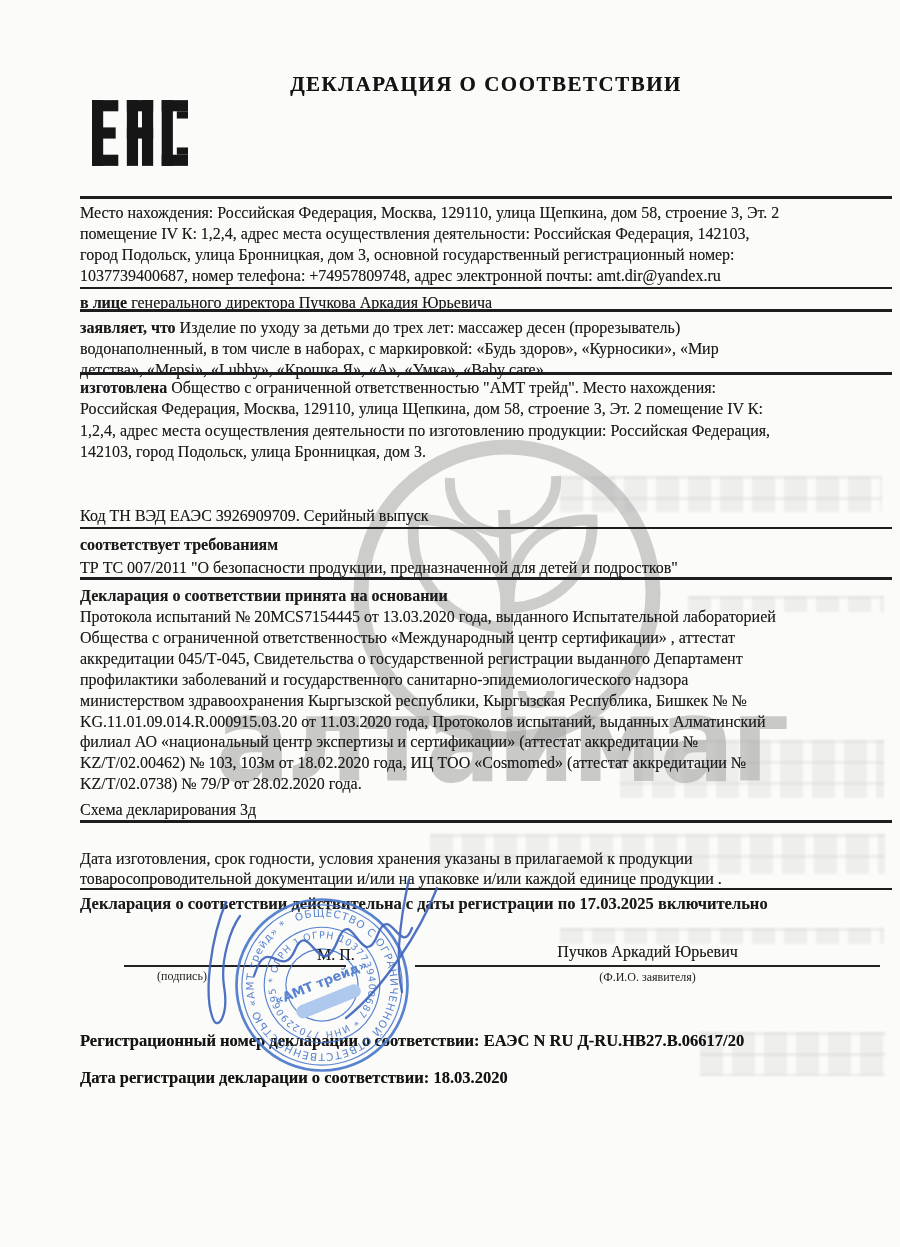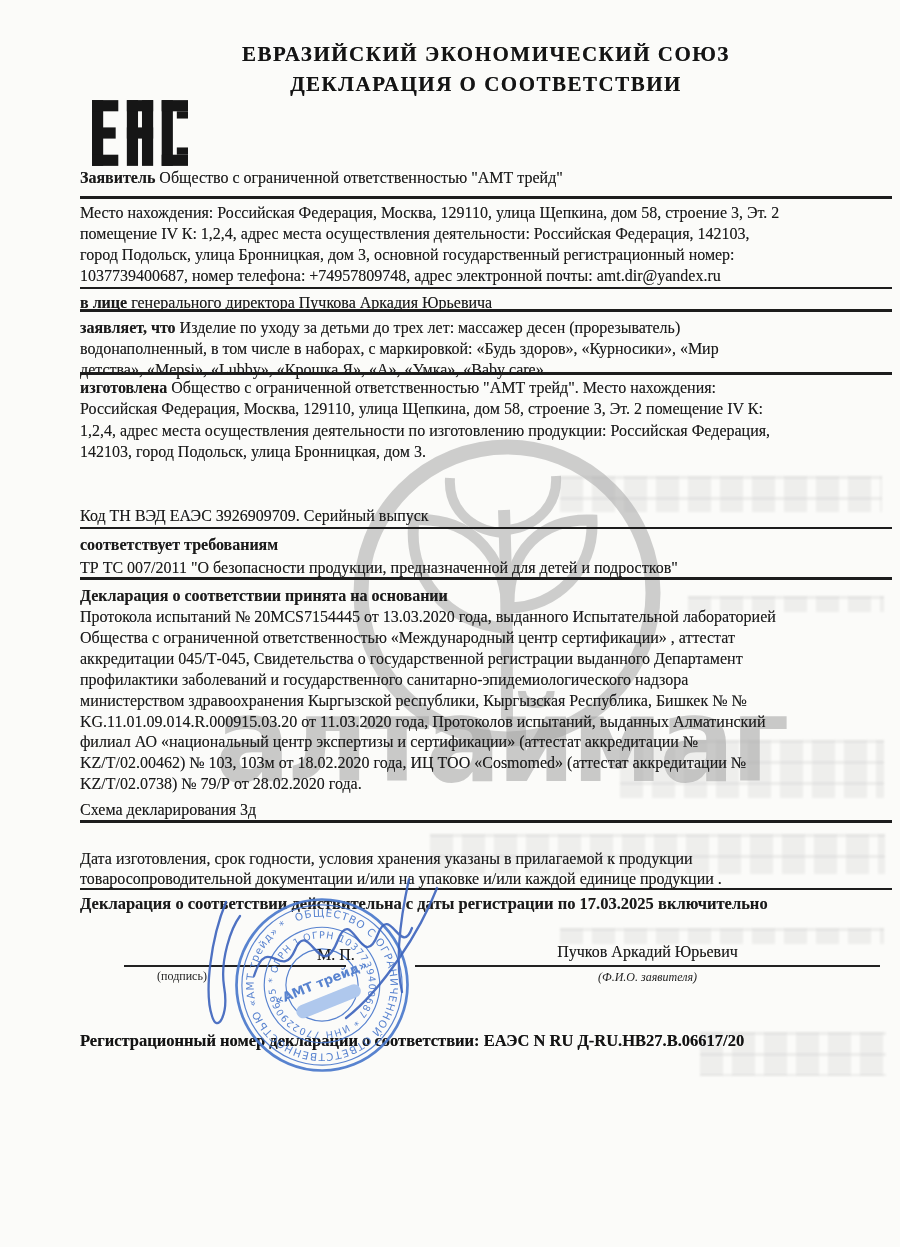--- a/index.html
+++ b/index.html
@@ -53,45 +53,40 @@
   </svg>
   <div class="abs wm-big" style="left:215px;top:688px;z-index:1;">алтаймаг</div>
 
   <div class="abs ghost" style="left:560px;top:476px;width:322px;height:36px;"></div>
   <div class="abs ghost" style="left:688px;top:596px;width:196px;height:16px;"></div>
   <div class="abs ghost" style="left:620px;top:740px;width:264px;height:58px;"></div>
   <div class="abs ghost" style="left:430px;top:834px;width:455px;height:40px;"></div>
   <div class="abs ghost" style="left:560px;top:928px;width:324px;height:16px;"></div>
   <div class="abs ghost" style="left:700px;top:1032px;width:186px;height:44px;"></div>
 
-  <div class="abs title" style="top:42px;z-index:2;">ЕВРАЗИЙСКИЙ ЭКОНОМИЧЕСКИЙ СОЮЗ</div>
   <div class="abs title" style="top:72px;z-index:2;">ДЕКЛАРАЦИЯ О СООТВЕТСТВИИ</div>
 
   <svg class="abs" style="left:92px;top:100px;z-index:2;" width="96" height="66" viewBox="0 0 292 200">
     <g fill="#161616">
       <rect x="0" y="0" width="34" height="200"></rect>
         <rect x="0" y="0" width="80" height="34"></rect>
       <rect x="0" y="83" width="72" height="34"></rect>
         <rect x="0" y="166" width="80" height="34"></rect>
       <rect x="106" y="0" width="34" height="200"></rect>
         <rect x="152" y="0" width="34" height="200"></rect>
       <rect x="106" y="0" width="80" height="34"></rect>
         <rect x="106" y="83" width="80" height="34"></rect>
       <rect x="212" y="0" width="34" height="200"></rect>
         <rect x="212" y="0" width="80" height="34"></rect>
       <rect x="212" y="166" width="80" height="34"></rect>
       <rect x="258" y="34" width="34" height="22"></rect>
         <rect x="258" y="144" width="34" height="22"></rect>
     </g>
   </svg>
 
-  <div class="abs txt" style="left:80px;top:167px;width:812px;z-index:2;">
-    <b>Заявитель</b>
-    <span>Общество с ограниченной ответственностью "АМТ  трейд"</span>
-  </div>
   <div class="abs rule" style="top:196px;height:3px;z-index:2;"></div>
 
   <div class="abs txt pre" style="left:80px;top:202px;width:815px;z-index:2;">Место нахождения: Российская Федерация, Москва, 129110, улица Щепкина, дом 58, строение 3, Эт. 2
 помещение IV К: 1,2,4, адрес места осуществления деятельности: Российская Федерация,  142103,
 город Подольск, улица Бронницкая, дом 3, основной государственный регистрационный номер:
 1037739400687, номер телефона: +74957809748, адрес электронной почты: amt.dir@yandex.ru</div>
   <div class="abs rule" style="top:287px;height:2px;z-index:2;"></div>
 
   <div class="abs txt" style="left:80px;top:292px;width:812px;z-index:2;">
     <b>в лице</b>
@@ -142,21 +137,21 @@
 
   <div class="abs txt b" style="left:80px;top:893px;width:815px;font-size:16.5px;z-index:2;">Декларация о соответствии действительна с даты регистрации по 17.03.2025 включительно</div>
 
   <div class="abs sigline" style="left:124px;top:965px;width:222px;z-index:2;"></div>
   <div class="abs cap" style="left:132px;top:969px;width:100px;z-index:2;">(подпись)</div>
 
   <div class="abs txt" style="left:317px;top:944px;z-index:5;">М. П.</div>
 
   <div class="abs txt" style="left:415px;top:941px;width:465px;text-align:center;z-index:2;">Пучков  Аркадий  Юрьевич</div>
   <div class="abs sigline" style="left:415px;top:965px;width:465px;z-index:2;"></div>
-  <div class="abs cap" style="left:415px;top:970px;width:465px;z-index:2;font-style:italic;">(Ф.И.О. заявителя)</div>
+  <div class="abs cap" style="left:415px;top:970px;width:465px;z-index:2;">(Ф.И.О. заявителя)</div>
 
   <svg class="abs" style="left:232px;top:895px;z-index:4;opacity:.92" width="180" height="180" viewBox="0 0 200 200">
     <defs>
       <path id="ringPath" d="M 100,24 A 76,76 0 1 1 99.98,24"></path>
       <path id="innerPath" d="M 100,48 A 52,52 0 1 1 99.98,48"></path>
     </defs>
     <g transform="rotate(-22 100 100)" fill="none" stroke="#4b79cc">
       <circle cx="100" cy="100" r="95" stroke-width="3"></circle>
       <circle cx="100" cy="100" r="89" stroke-width="1.3"></circle>
       <circle cx="100" cy="100" r="64" stroke-width="1.3"></circle>
@@ -175,14 +170,15 @@
   <svg class="abs" style="left:0;top:0;z-index:5;pointer-events:none" width="900" height="1247" viewBox="0 0 900 1247">
     <g fill="none" stroke="#3c63bd" stroke-width="2.3" stroke-linecap="round" opacity=".9">
       <path d="M 226 902 C 211 938 204 992 212 1016 C 217 1034 229 1016 224 986 C 220 960 231 928 240 916"></path>
       <path d="M 254 976 C 268 932 281 982 295 950 C 309 916 320 986 338 940 C 352 903 362 975 378 934 C 390 903 401 958 412 928"></path>
       <path d="M 437 888 C 420 932 382 990 346 1018"></path>
       <path d="M 409 879 C 400 920 395 962 402 992"></path>
     </g>
   </svg>
 
   <div class="abs regline" style="left:80px;top:1031px;width:815px;z-index:2;">Регистрационный  номер декларации  о соответствии: ЕАЭС N RU Д-RU.НВ27.В.06617/20</div>
+  <div class="abs regline" style="left:80px;top:1068px;width:815px;z-index:2;">Дата регистрации  декларации  о соответствии: 18.03.2020</div>
 
 </div>
 
 </body></html>

